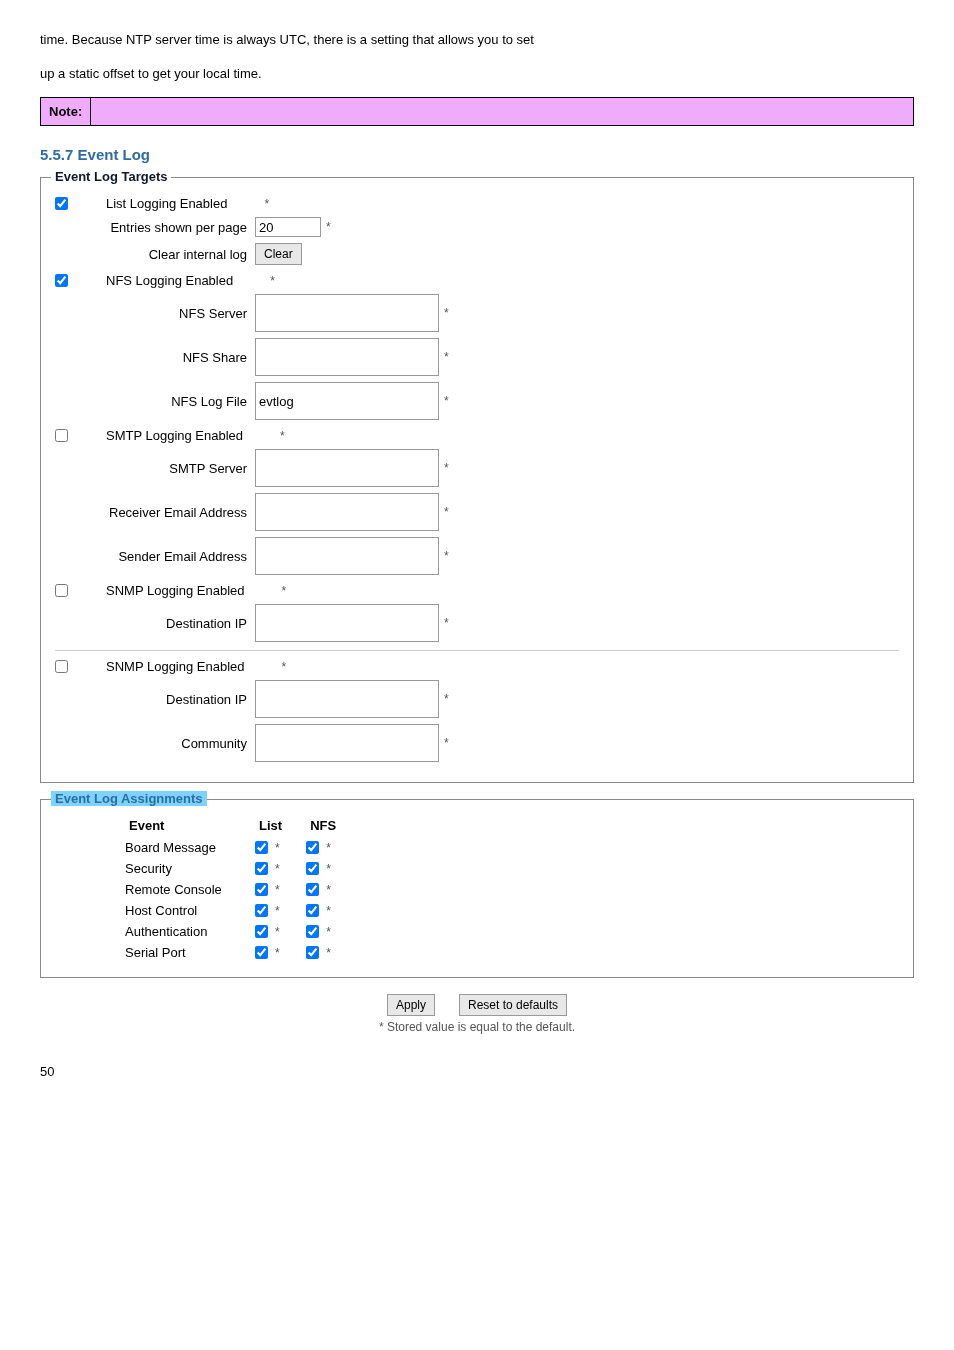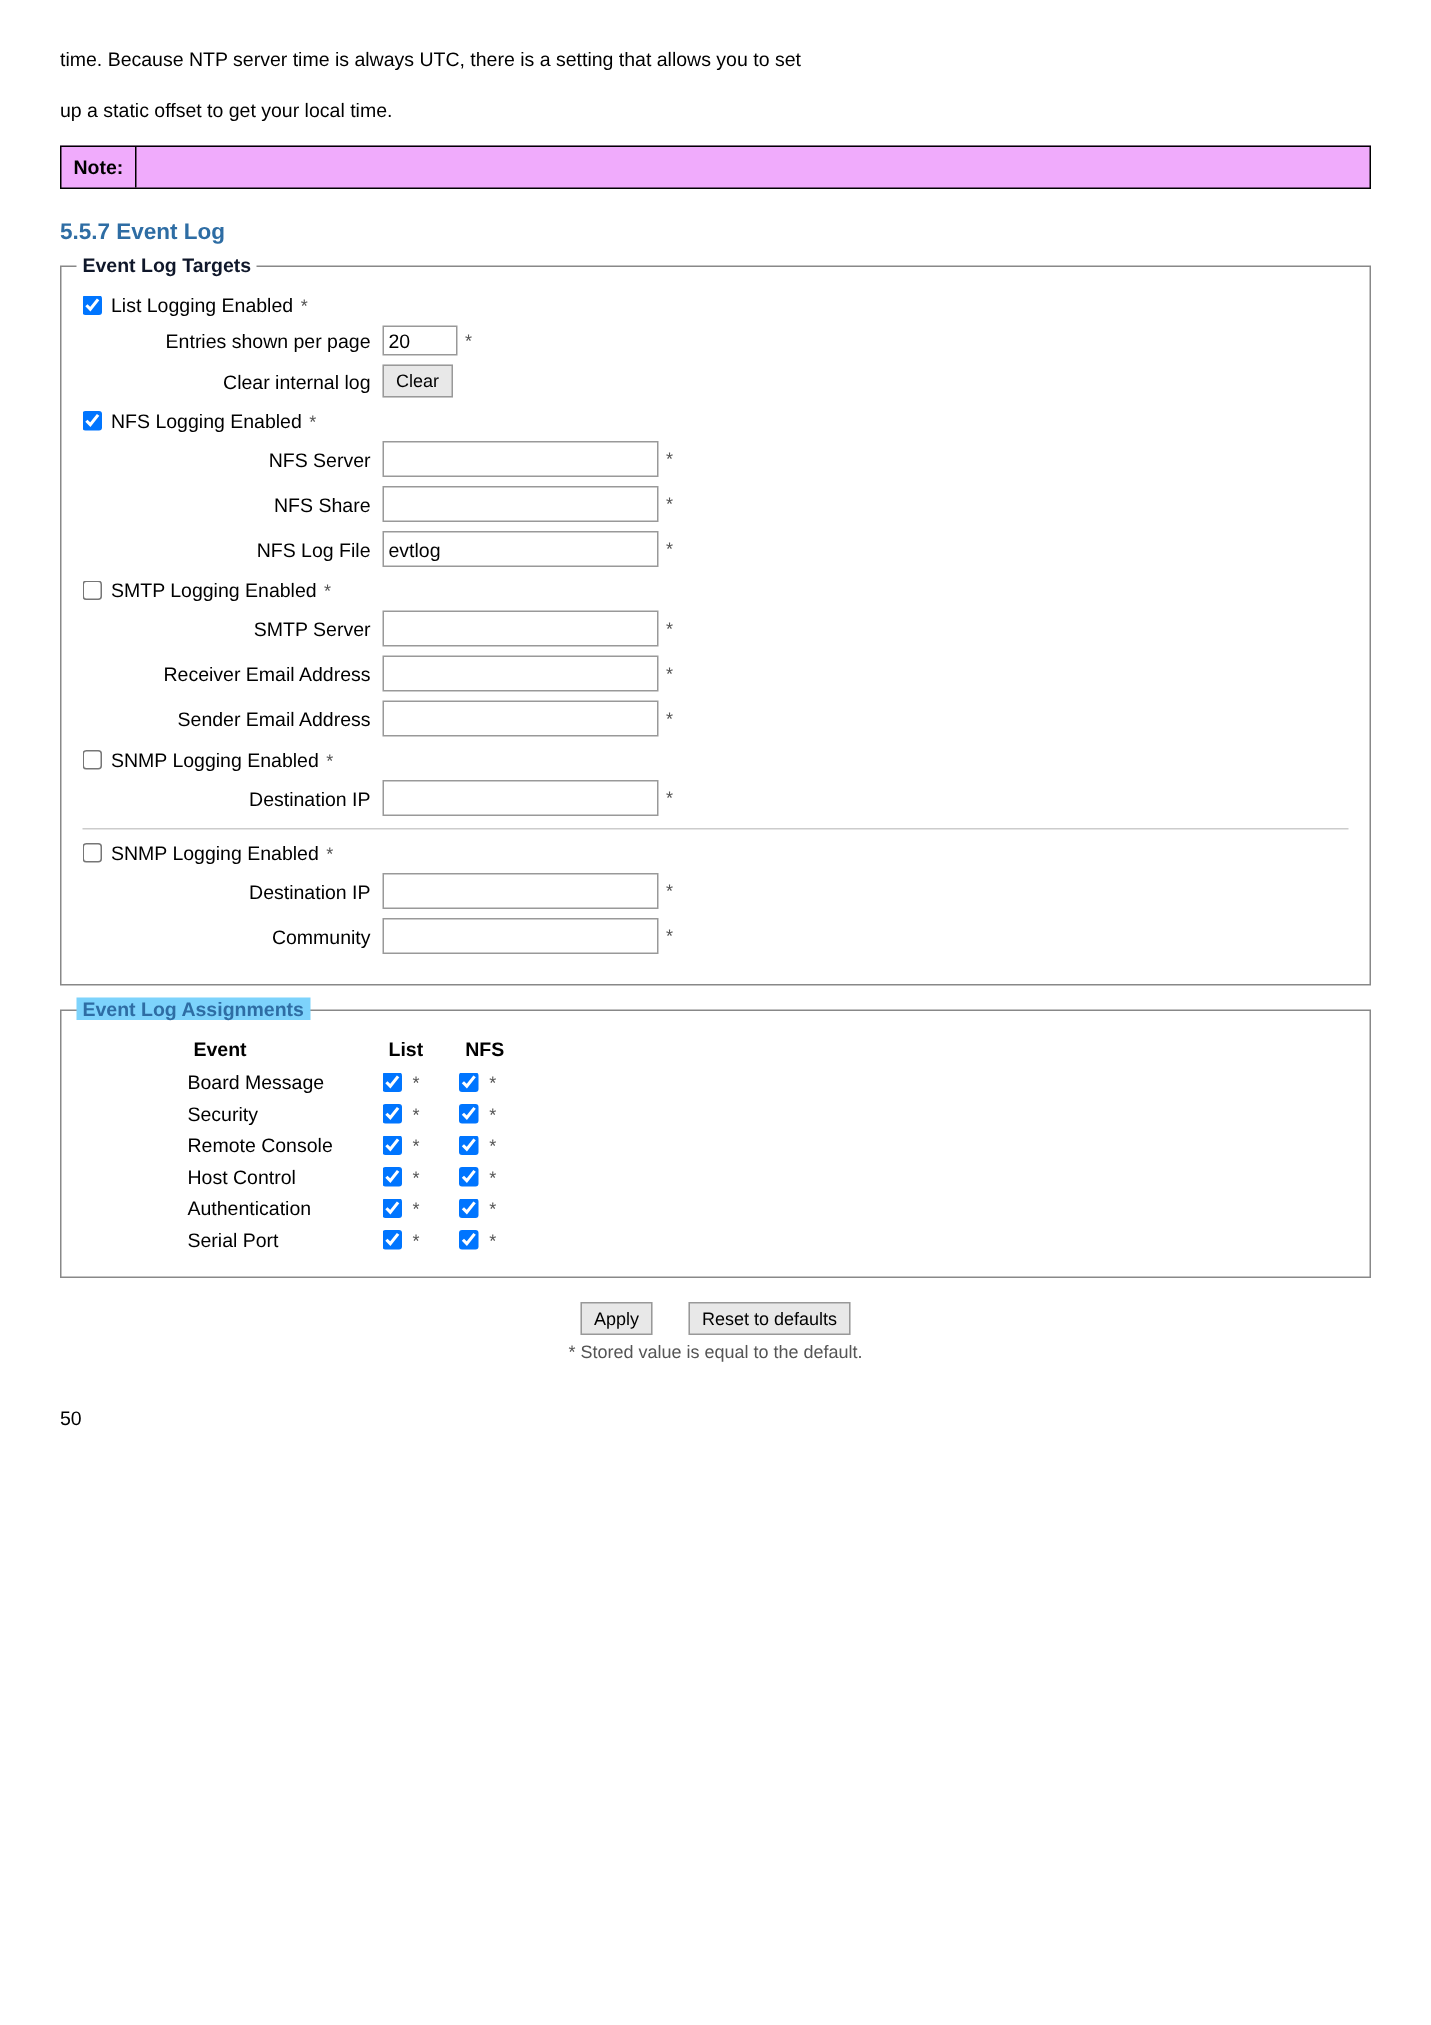--- a/index.html
+++ b/index.html
@@ -66,48 +66,49 @@
       text-align: right;
       min-width: 200px;
       padding-right: 8px;
       font-size: 13px;
       color: #000;
     }
     .form-input {
       border: 1px solid #999;
       font-size: 13px;
       padding: 1px 3px;
-      height: 24px;
+      height: 38px;
       min-width: 160px;
     }
     .form-input-short {
       border: 1px solid #999;
       font-size: 13px;
       padding: 1px 3px;
       height: 20px;
-      width: 50px;
+      width: 66px;
     }
     .asterisk {
       color: #555;
       font-size: 12px;
       margin-left: 5px;
     }
     .btn {
       border: 1px solid #999;
       background: #e8e8e8;
       font-size: 12px;
       padding: 2px 8px;
       cursor: pointer;
       height: 22px;
     }
     .checkbox-row {
       display: flex;
       align-items: center;
       margin-bottom: 6px;
       margin-top: 8px;
+      gap: 32px;
     }
     .checkbox-row input[type="checkbox"] {
       margin-right: 6px;
     }
     .checkbox-label {
       font-size: 13px;
       color: #000;
     }
 
     

